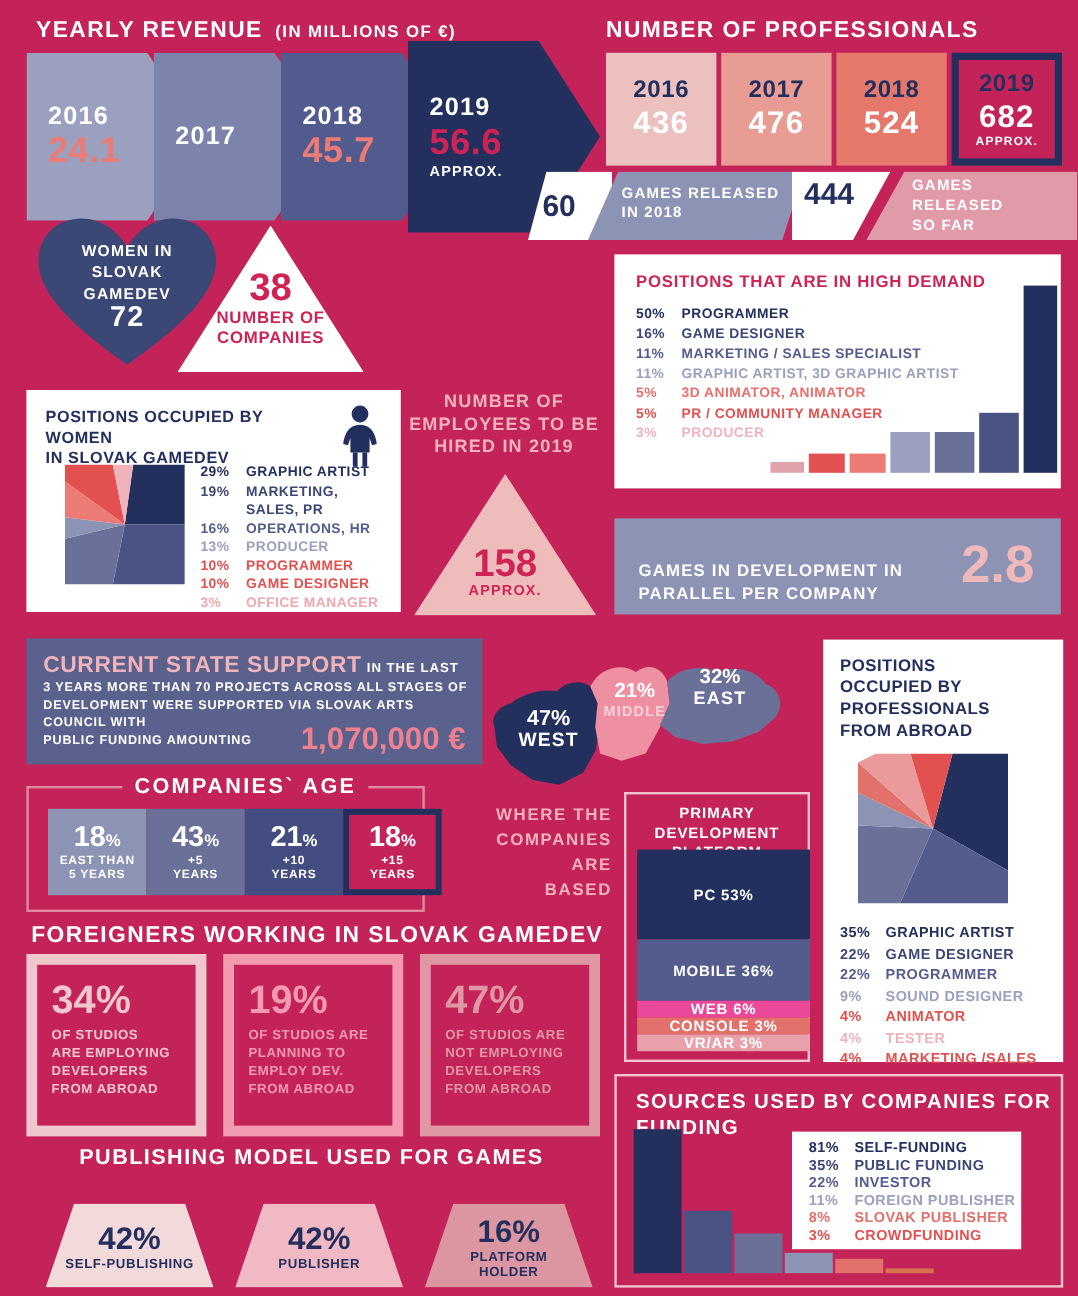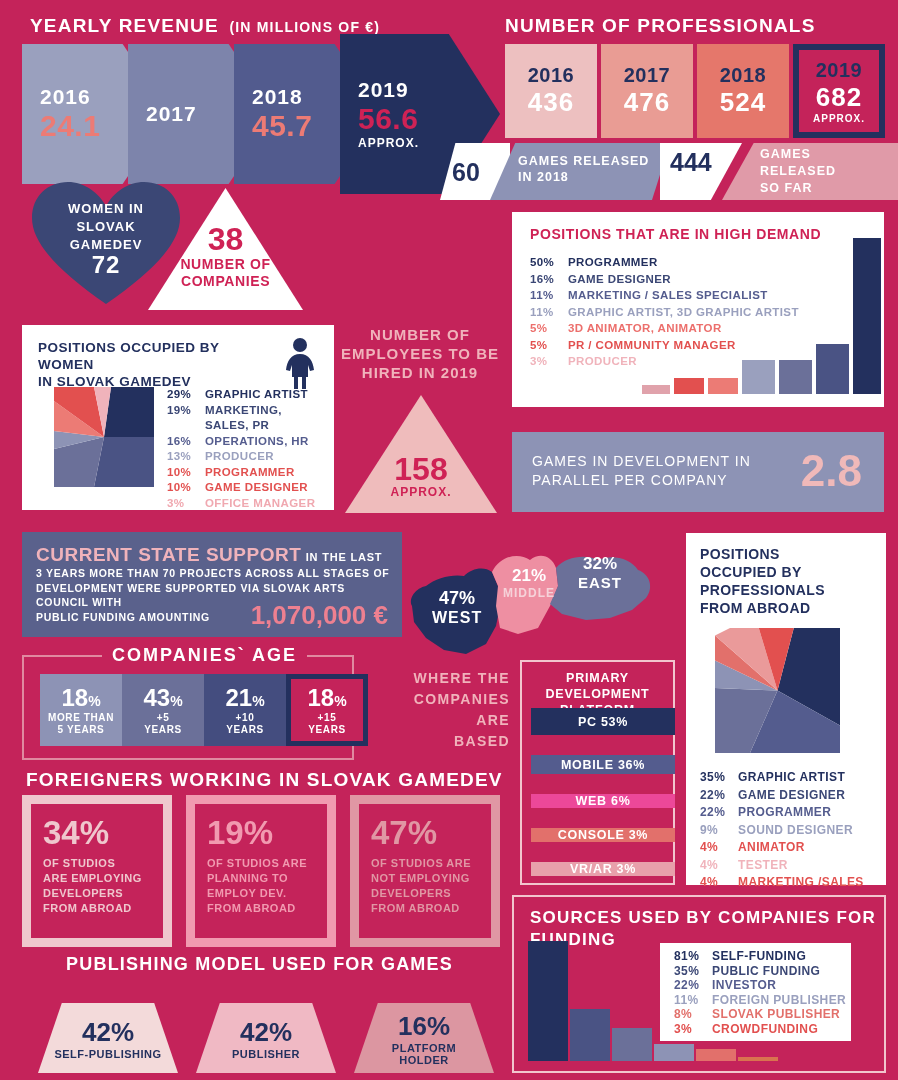--- a/index.html
+++ b/index.html
@@ -271,21 +271,21 @@
           <span>PR / COMMUNITY MANAGER</span>
         </div>
       <div class="listrow" style="color:#f0b3bb; line-height:16.5px;">
           <span class="pc">3%</span>
           <span>PRODUCER</span>
         </div>
     </div>
   </div>
 
   <div class="abs" style="left:512px; top:432px; width:372px; height:80px; background:#8d93b5;">
-    <div class="abs" style="left:20px; top:20px; font-size:14px; font-weight:normal; letter-spacing:1px; line-height:19px; color:#fff;">
+    <div class="abs" style="left:20px; top:34px; font-size:14px; font-weight:bold; letter-spacing:1px; line-height:19px; color:#fff;">
       <div>GAMES IN DEVELOPMENT IN</div>
       <div>PARALLEL PER COMPANY</div>
     </div>
     <div class="abs" style="right:22px; top:14px; font-size:44px; font-weight:bold; color:#f0b9b9;">2.8</div>
   </div>
 
   <div class="abs" style="left:22px; top:532px; width:380px; height:105px; background:#5a618c;">
     <div class="abs" style="left:14px; top:12px; width:356px;">
       <span style="font-size:19px; font-weight:bold; color:#f0b3bb; letter-spacing:.5px;">CURRENT STATE SUPPORT</span>
       <span style="font-size:11px; font-weight:bold; color:#fff; letter-spacing:.8px;">IN THE LAST</span>
@@ -295,21 +295,21 @@
     </div>
     <div class="abs" style="right:14px; bottom:6px; font-size:26px; font-weight:bold; color:#ee8090;">1,070,000 €</div>
   </div>
 
   <div class="abs" style="left:22px; top:655px; width:332px; height:105px; border:2px solid #e08aa0;"></div>
   <div class="abs" style="left:102px; top:645px; background:#c4235a; padding:0 10px; font-size:18px; font-weight:bold; letter-spacing:2px; color:#fff;">COMPANIES` AGE</div>
 
   <div class="age-cell" style="left:40px; top:674px; background:#8d93b5;">
     <div class="pc"><span>18</span><small>%</small></div>
     <div class="lb">
-        <div>MORE THAN</div>
+        <div>EAST THAN</div>
         <div>5 YEARS</div>
       </div>
   </div>
   <div class="age-cell" style="left:122px; top:674px; background:#6b7099;">
     <div class="pc"><span>43</span><small>%</small></div>
     <div class="lb">
         <div>+5</div>
         <div>YEARS</div>
       </div>
   </div>
@@ -354,21 +354,21 @@
     <div>WHERE THE</div>
     <div>COMPANIES ARE</div>
     <div>BASED</div>
   </div>
 
   <div class="abs" style="left:520px; top:660px; width:155px; height:225px; border:2px solid #f2c5ce;">
     <div class="abs" style="left:0; top:8px; width:151px; text-align:center; font-size:12.5px; font-weight:bold; color:#fff; letter-spacing:.8px; line-height:16px;">
       <div>PRIMARY DEVELOPMENT</div>
       <div>PLATFORM</div>
     </div>
-    <div class="abs" style="left:9px; top:46px; width:144px; height:168px; display:flex; flex-direction:column;gap:20px;">
+    <div class="abs" style="left:9px; top:46px; width:144px; height:168px; display:flex; flex-direction:column;">
       <div class="plat-seg" style="flex:53; background:#23305e;">PC 53%</div>
       <div class="plat-seg" style="flex:36; background:#545c8e;">MOBILE 36%</div>
       <div class="plat-seg" style="flex:9; background:#ec4899;">WEB 6%</div>
       <div class="plat-seg" style="flex:7; background:#e2706b;">CONSOLE 3%</div>
       <div class="plat-seg" style="flex:7; background:#e8a0ab;">VR/AR 3%</div>
     </div>
   </div>
 
   <div class="card" style="left:686px; top:533px; width:200px; height:352px;">
     <div class="abs" style="left:14px; top:12px; font-size:14px; font-weight:bold; color:#23305e; letter-spacing:.4px; line-height:18px;">

